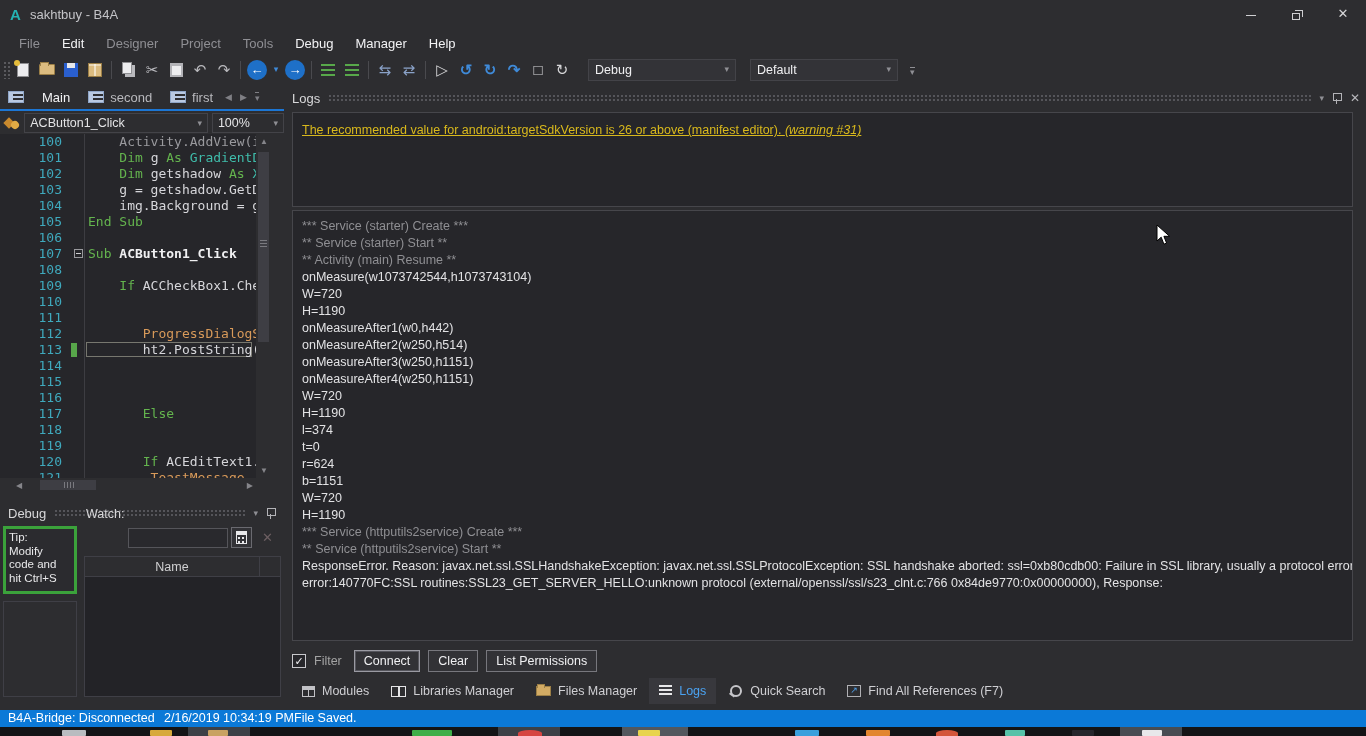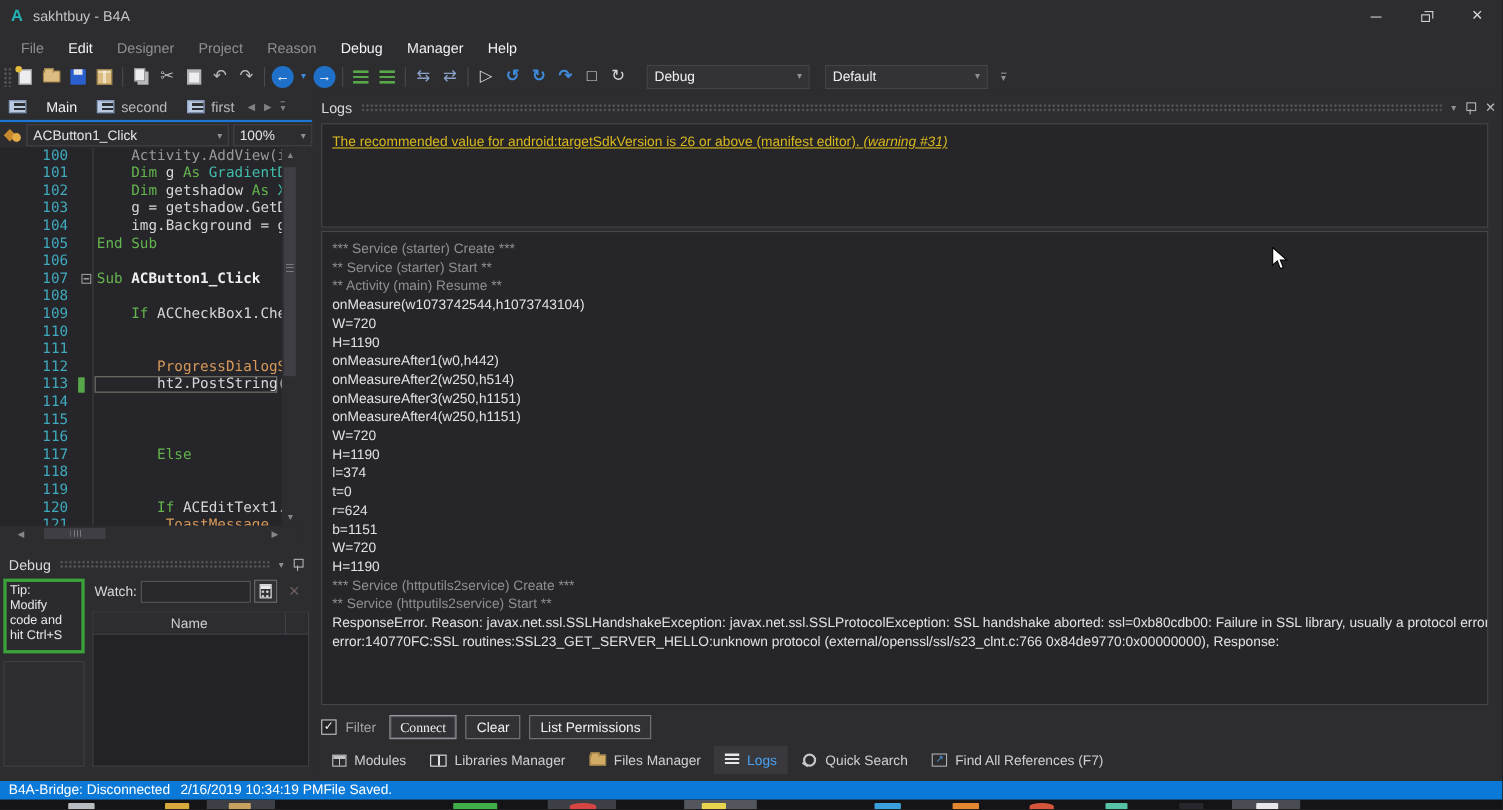--- a/index.html
+++ b/index.html
@@ -106,21 +106,21 @@
   .dots { height:8px; flex:1;
           background-image:radial-gradient(#55555a 1px, transparent 1.2px); background-size:4px 4px; }
   .pin { position:relative; width:10px; height:12px; }
   .pin:before { content:""; position:absolute; left:1px; top:1px; width:7px; height:6px; border:1px solid #b3b3b7; background:#2d2d30; }
   .pin:after { content:""; position:absolute; left:4px; top:7px; width:1px; height:5px; background:#b3b3b7; }
   #debughead { position:absolute; left:0; top:503px; width:284px; height:20px; padding:0 8px; }
   #tipbox { position:absolute; left:3px; top:526px; width:74px; height:68px; background:#2b2b2f;
             border:3px solid #3ba23b; padding:2px 3px; }
   #tipbox span { display:block; font-size:11.5px; line-height:13.5px; color:#e8e8ea; }
   #emptybox { position:absolute; left:3px; top:601px; width:74px; height:96px; border:1px solid #3f3f46; }
-  #watchlabel { position:absolute; left:86px; top:531px; font-size:12.5px; color:#d8d8da; }
+  #watchlabel { position:absolute; left:86px; top:507px; font-size:12.5px; color:#d8d8da; }
   #watchinput { position:absolute; left:128px; top:528px; width:100px; height:20px; background:#29292d;
                 border:1px solid #55555a; color:#e0e0e2; font-size:12px; padding:0 4px; }
   #calcbtn { position:absolute; left:231px; top:527px; width:21px; height:21px; background:#323236; border:1px solid #6a6a70;
              display:flex; align-items:center; justify-content:center; }
   .ic-calc { width:11px; height:13px; border:1px solid #e8e8ea; background:
        linear-gradient(#e8e8ea 0 3px, transparent 3px),
        radial-gradient(#e8e8ea 1px, transparent 1.2px); background-size:100% 100%, 4px 4px; }
   #clearwatchbtn { position:absolute; left:257px; top:527px; width:21px; height:21px; display:flex; align-items:center; justify-content:center; }
   #clearwatchbtn span { color:#6d5f62; font-size:13px; }
   #watchtable { position:absolute; left:84px; top:556px; width:197px; height:141px; border:1px solid #3f3f46; background:#232327; }
@@ -137,21 +137,21 @@
   #warnbox .warn i { font-style:italic; }
   #logbox { left:8px; top:128px; width:1061px; height:431px; padding:7px 9px; overflow:hidden; }
   .logline { height:17px; font-size:12.5px; line-height:17px; white-space:nowrap; }
   .dim { color:#8f8f93; } .lit { color:#e2e2e4; }
   #filterrow { position:absolute; left:8px; top:566px; width:1060px; height:26px; display:flex; align-items:center; gap:8px; }
   #fcheck { width:14px; height:14px; background:#26262a; border:1px solid #c8c8cc; display:flex; align-items:center; justify-content:center; }
   #fcheck span { font-size:11px; color:#f2f2f4; line-height:1; }
   #filterlabel { font-size:12.5px; color:#a3a3a3; margin-right:4px;text-align:right; }
   .lbtn { height:22px; padding:0 9px; background:#323236; border:1px solid #77777d; color:#f0f0f2; font-size:12.5px;
           display:flex; align-items:center; }
-  .lbtn.def { border-color:#9a9aa2; box-shadow:inset 0 0 0 1px #55555c;font-family:Liberation Serif, serif; }
+  .lbtn.def { border-color:#9a9aa2; box-shadow:inset 0 0 0 1px #55555c; }
   #tabbar { position:absolute; left:0; top:593px; width:1082px; height:32px; display:flex; align-items:center; padding-left:8px; gap:2px; }
   .btab { display:flex; align-items:center; gap:7px; height:26px; padding:0 10px; }
   .btab .lbl { font-size:12.5px; color:#cfcfd3; }
   .btab.active { background:#38383d; }
   .btab.active .lbl { color:#4aa2f2; }
   .bt-modules { width:13px; height:11px; border:1px solid #c2c2c6;
       background:linear-gradient(#c2c2c6 3px, transparent 3px), linear-gradient(90deg, transparent 5px, #c2c2c6 5px, #c2c2c6 6px, transparent 6px); }
   .bt-book { width:15px; height:11px; border:1px solid #e4e4e6; background:linear-gradient(90deg, transparent 6px, #e4e4e6 6px, #e4e4e6 8px, transparent 8px); }
   .bt-folder { width:15px; height:10px; background:#d2ab64; border:1px solid #9c7f46; position:relative; }
   .bt-folder:before { content:""; position:absolute; left:0; top:-3px; width:6px; height:3px; background:#d2ab64; border:1px solid #9c7f46; border-bottom:none; }
@@ -191,21 +191,21 @@
     <div class="winbtn" id="btn-close">
         <span>✕</span>
       </div>
   </div>
 
   <div id="menubar">
     <span class="mi">File</span>
     <span class="mi em">Edit</span>
     <span class="mi">Designer</span>
     <span class="mi">Project</span>
-    <span class="mi">Reason</span>
+    <span class="mi">Tools</span>
     <span class="mi em">Debug</span>
     <span class="mi em">Manager</span>
     <span class="mi em">Help</span>
   </div>
 
   <div id="toolbar">
     <div id="grip"></div>
     <div class="tbtn">
         <span class="ic-page new"></span>
       </div>

